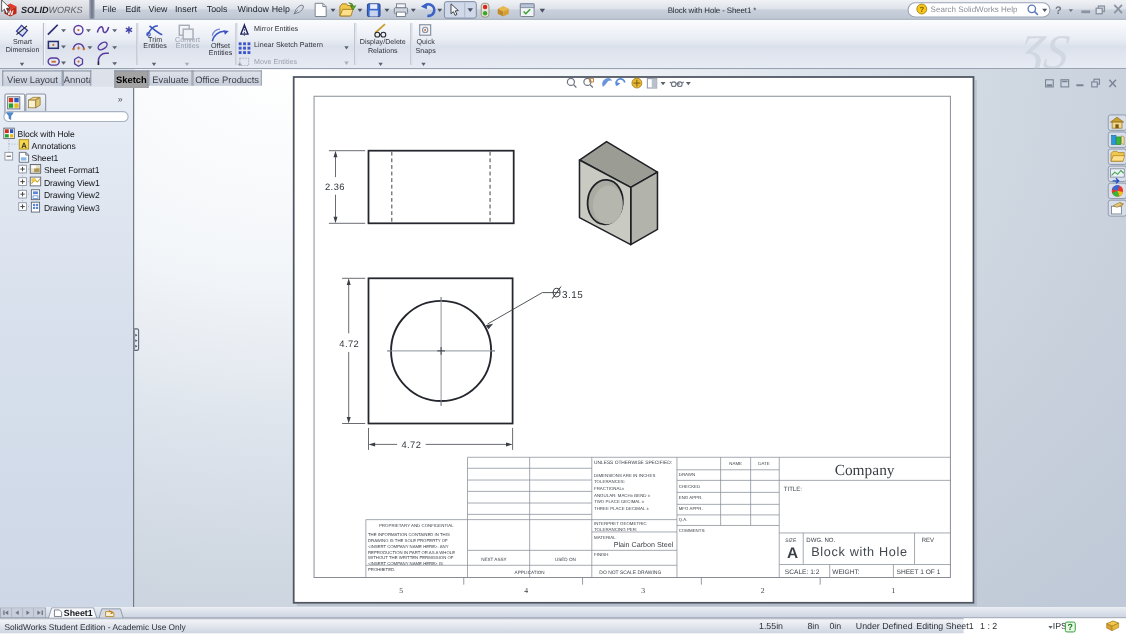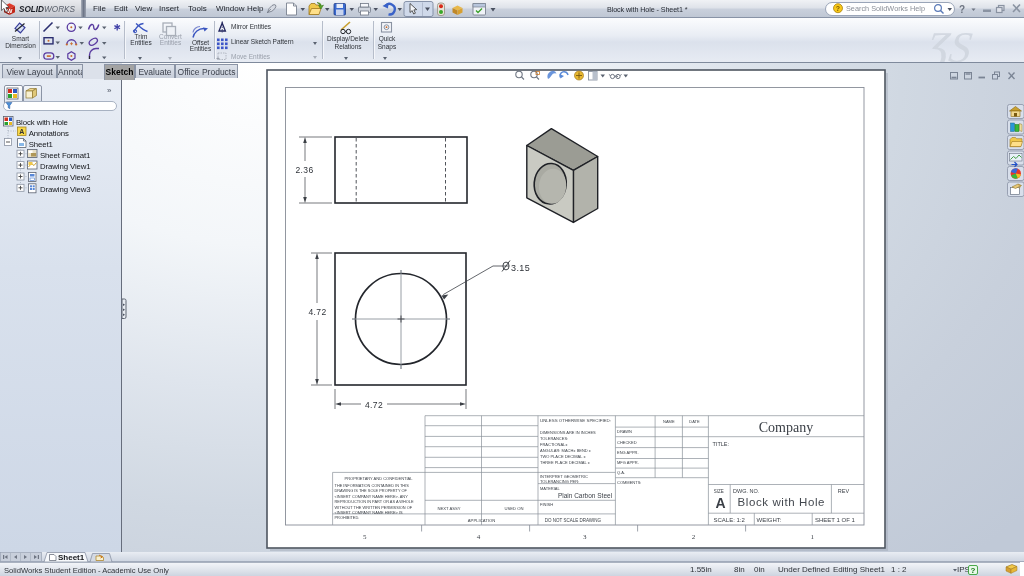--- a/index.html
+++ b/index.html
@@ -41,21 +41,21 @@
  background:linear-gradient(180deg,#f2f5f9,#d6dde8);}
 #psearch{position:absolute;left:3px;top:22px;width:112px;height:8px;background:#fff;
  border:1px solid #a8b2c2;border-radius:5px;}
 
 #viewport{left:122px;top:63px;width:902px;height:489px;
  background:radial-gradient(ellipse 1000px 700px at 140px 0px,#ffffff 0%,#f3f6f9 26%,#dfe5ed 46%,#d0d8e2 64%,#c8d0dc 80%,#c0c9d7 100%);}
 
 #sheetbar{left:0;top:552px;width:1024px;height:10px;
  background:linear-gradient(180deg,#e9edf3,#cfd6e2);border-bottom:1px solid #a2abbb;box-sizing:border-box;}
 
-#statusbar{left:0;top:562px;width:1020px;height:14px;
+#statusbar{left:0;top:562px;width:876px;height:14px;
  background:linear-gradient(180deg,#f2f4f8 0%,#dde2ea 60%,#cdd4e0 100%);
  border-top:1px solid #aab2c0;box-sizing:border-box;font-size:9px;color:#2e3238;}
 .sbt{position:absolute;top:2px;font-size:9px;color:#2e3238;white-space:nowrap;}
 </style></head>
 <body>
 <div id="titlebar" class="abs">
   <div id="logoseg" class="abs"></div>
   <div id="logosep" class="abs"></div>
   <div id="searchbox" class="abs"></div>
   <span class="abs" style="left:846px;top:4px;font-size:7.3px;color:#8a8f98;">Search SolidWorks Help</span>

